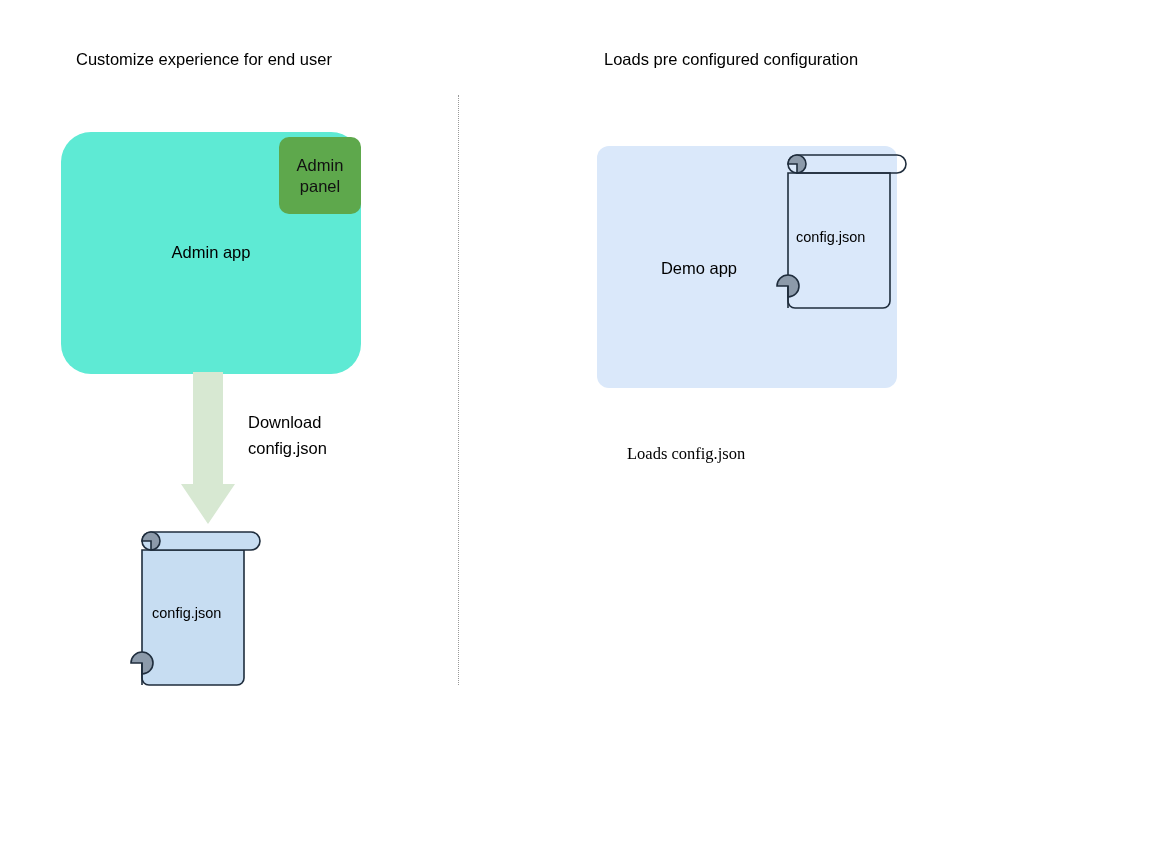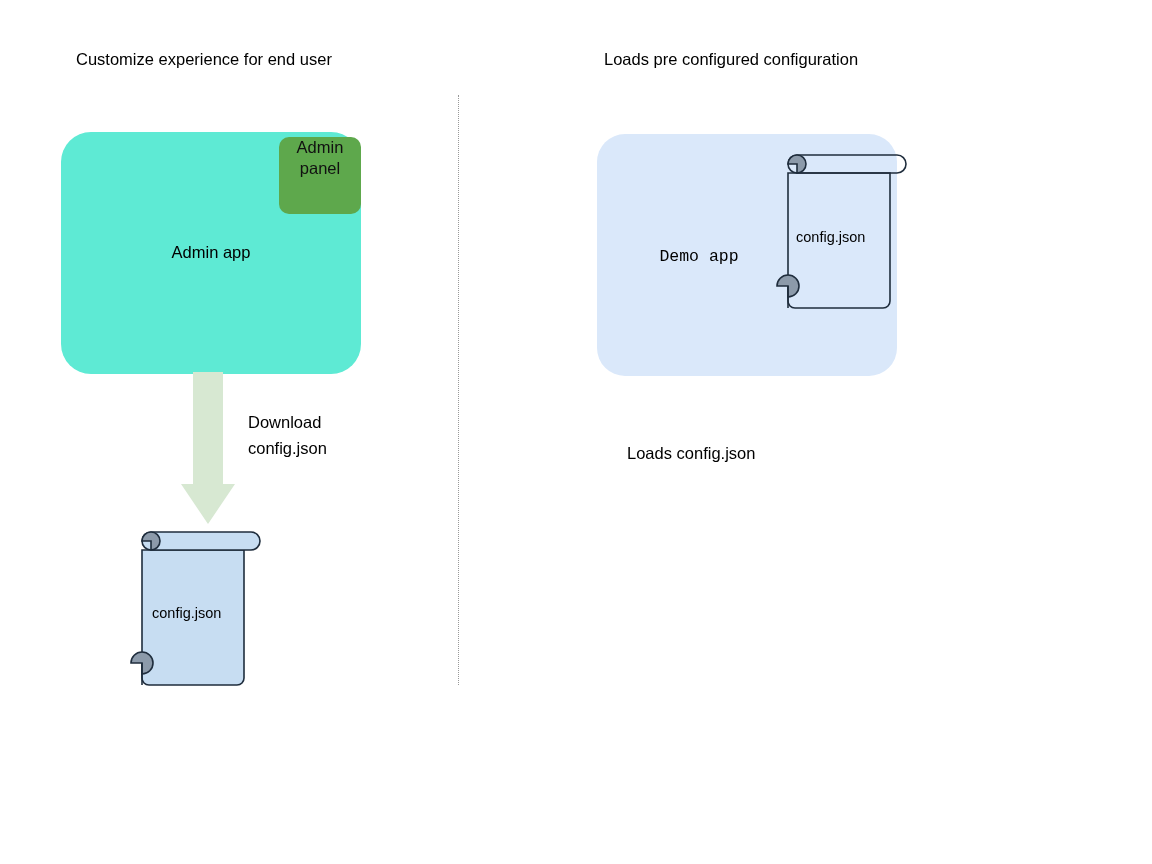--- a/index.html
+++ b/index.html
@@ -61,20 +61,21 @@
   }
   .admin-panel {
     position: absolute;
     left: 279px;
     top: 137px;
     width: 82px;
     height: 77px;
     background: #5ea84c;
     border-radius: 10px;
     display: flex;
+    align-items: center;
     justify-content: center;
   }
   .admin-panel-label {
     font-size: 16.5px;
     line-height: 21px;
     text-align: center;
     color: #111111;
     white-space: pre-line;
   }
 
@@ -106,46 +107,46 @@
     color: #000000;
     white-space: nowrap;
   }
 
   #scroll-left  { left: 120px; top: 528px; }
   #scroll-left .scroll-label  { left: 32px; top: 77px; }
 
   #demo-app {
     position: absolute;
     left: 597px;
-    top: 134px;
+    top: 146px;
     width: 300px;
     height: 242px;
     background: #dae8fa;
-    border-radius: 28px;
-    font-family: Liberation Mono, monospace;
+    border-radius: 12px;
   }
   .demo-app-label {
     position: absolute;
     left: 0;
     top: 113px;
     width: 204px;
     text-align: center;
     font-size: 16.5px;
     color: #000000;
   }
   #scroll-right { left: 766px; top: 151px; }
   #scroll-right .scroll-label { left: 30px; top: 78px; }
 
   .loads-label {
     position: absolute;
     left: 627px;
     top: 444px;
     font-size: 16.5px;
     color: #000000;
     white-space: nowrap;
+    font-family: Liberation Serif, serif;
   }
 </style>
 </head>
 <body>
 
 <div class="canvas">
 
   <div class="heading" id="heading-right">Loads pre configured configuration</div>
 
   <div class="heading" id="heading-left">Customize experience for end user</div>

